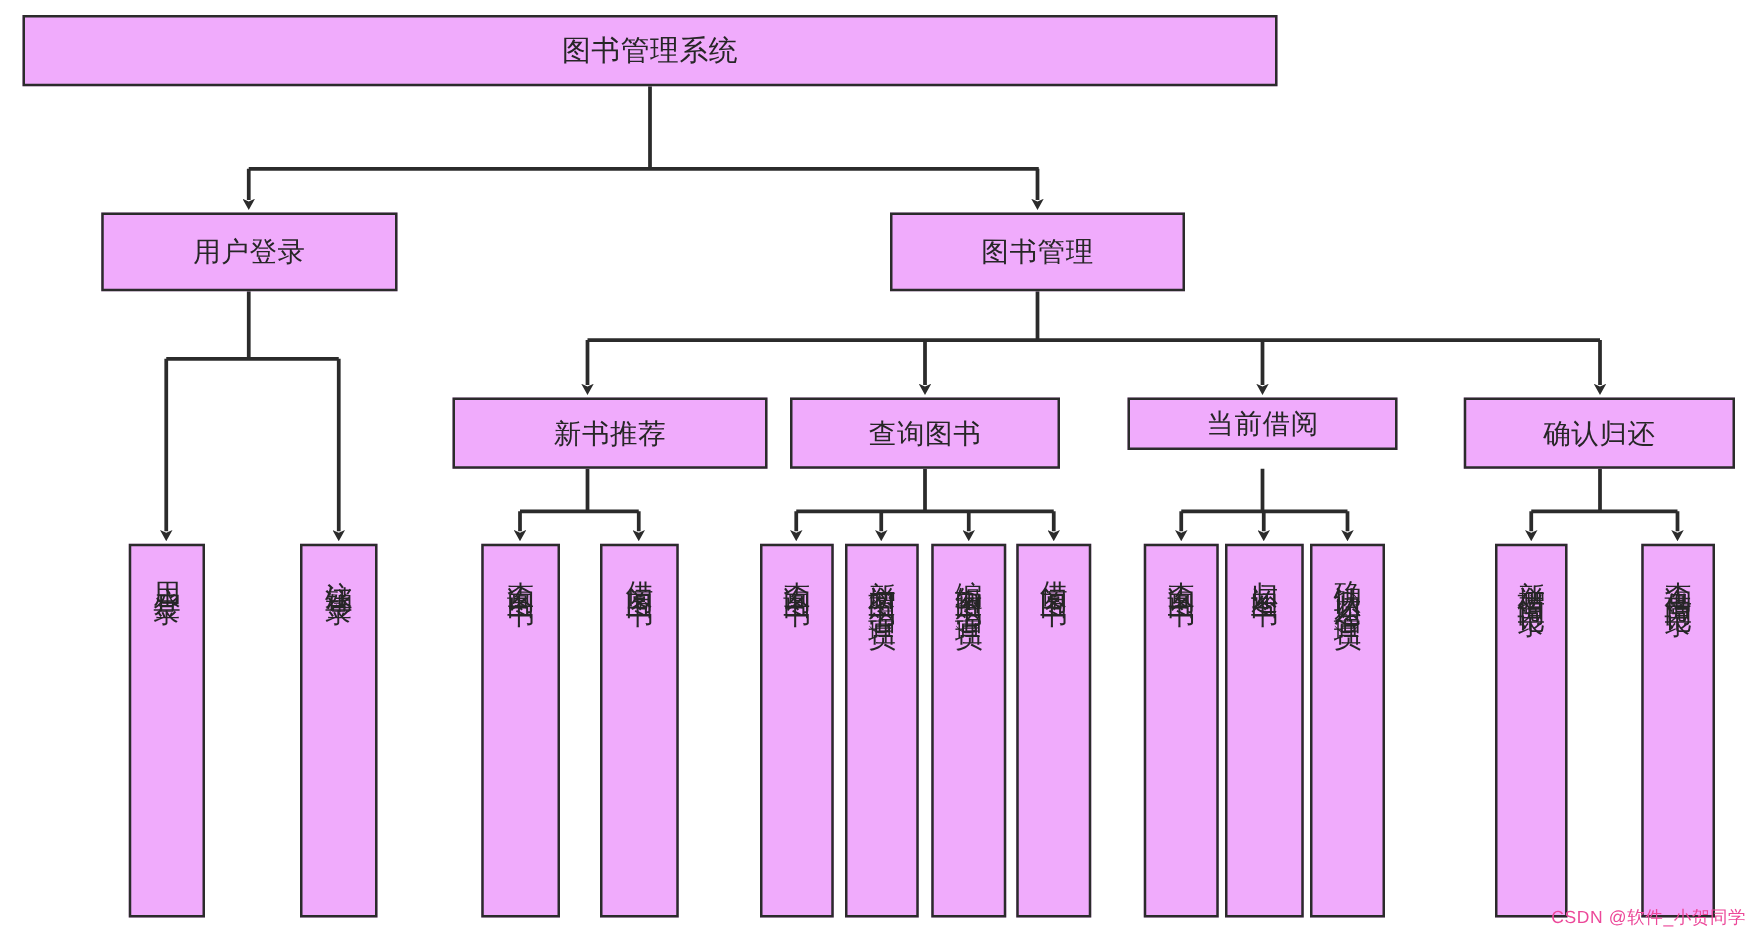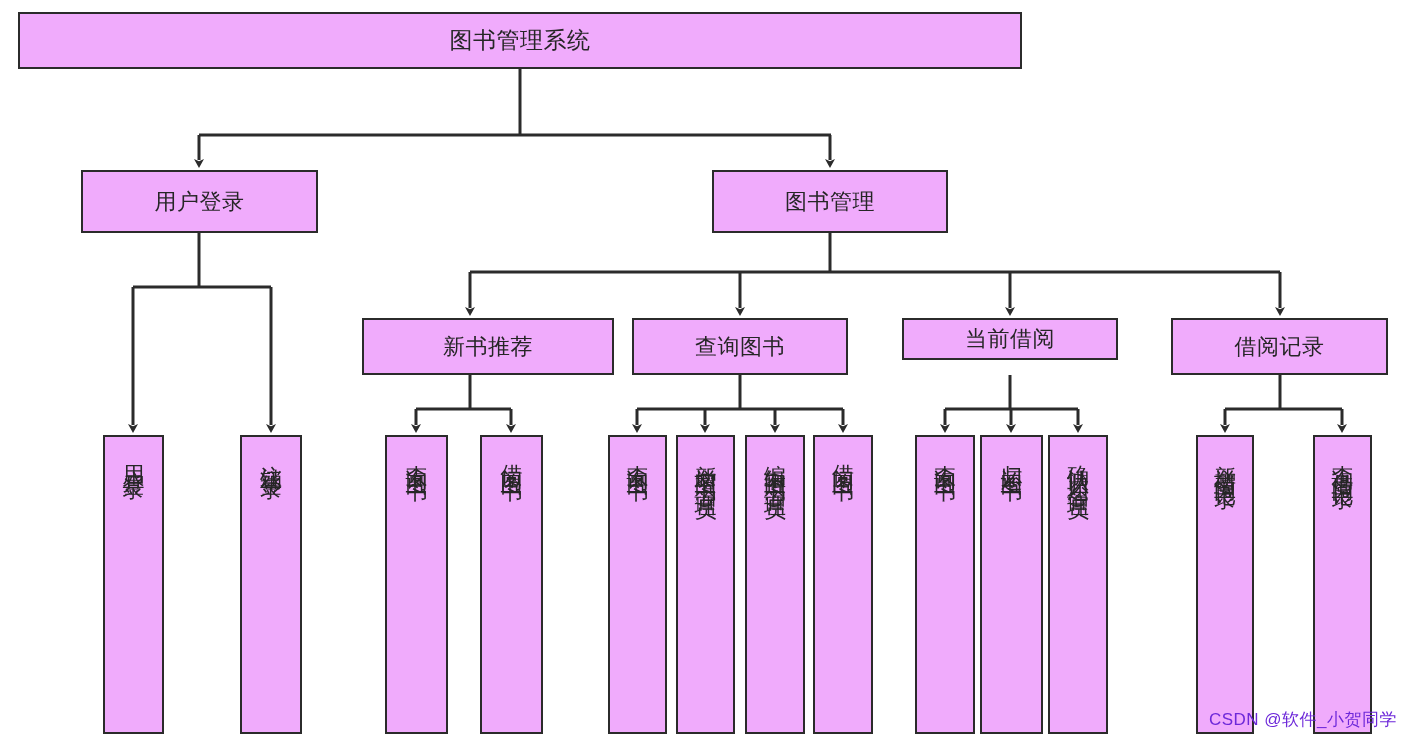--- a/index.html
+++ b/index.html
@@ -57,23 +57,23 @@
     position: absolute;
     left: 0;
     top: 0;
     width: 1405px;
     height: 747px;
     pointer-events: none;
   }
   .watermark {
     position: absolute;
     right: 8px;
-    bottom: 16px;
-    font-size: 17px;
-    color: #6d28d9;
+    bottom: 4px;
+    font-size: 14px;
+    color: #ec4899;
     letter-spacing: 0.5px;
     white-space: nowrap;
   }
 </style>
 </head>
 <body>
 
 <div id="canvas">
 
   <svg class="wires" viewBox="0 0 1405 747" xmlns="http://www.w3.org/2000/svg">
@@ -140,21 +140,21 @@
   <div class="node lvl3" style="left:362px; top:318px; width:252px; height:57px;">
     <span class="htext">新书推荐</span>
   </div>
   <div class="node lvl3" style="left:632px; top:318px; width:216px; height:57px;">
     <span class="htext">查询图书</span>
   </div>
   <div class="node lvl3" style="left:902px; top:318px; width:216px; height:42px;">
     <span class="htext">当前借阅</span>
   </div>
   <div class="node lvl3" style="left:1171px; top:318px; width:217px; height:57px;">
-    <span class="htext">借阅记录</span>
+    <span class="htext">确认归还</span>
   </div>
 
   <div class="node leaf" style="left:103px; top:435px; width:61px; height:299px;">
     <span class="vtext">用户登录</span>
   </div>
   <div class="node leaf" style="left:240px; top:435px; width:62px; height:299px;">
     <span class="vtext">注销登录</span>
   </div>
 
   <div class="node leaf" style="left:385px; top:435px; width:63px; height:299px;">

